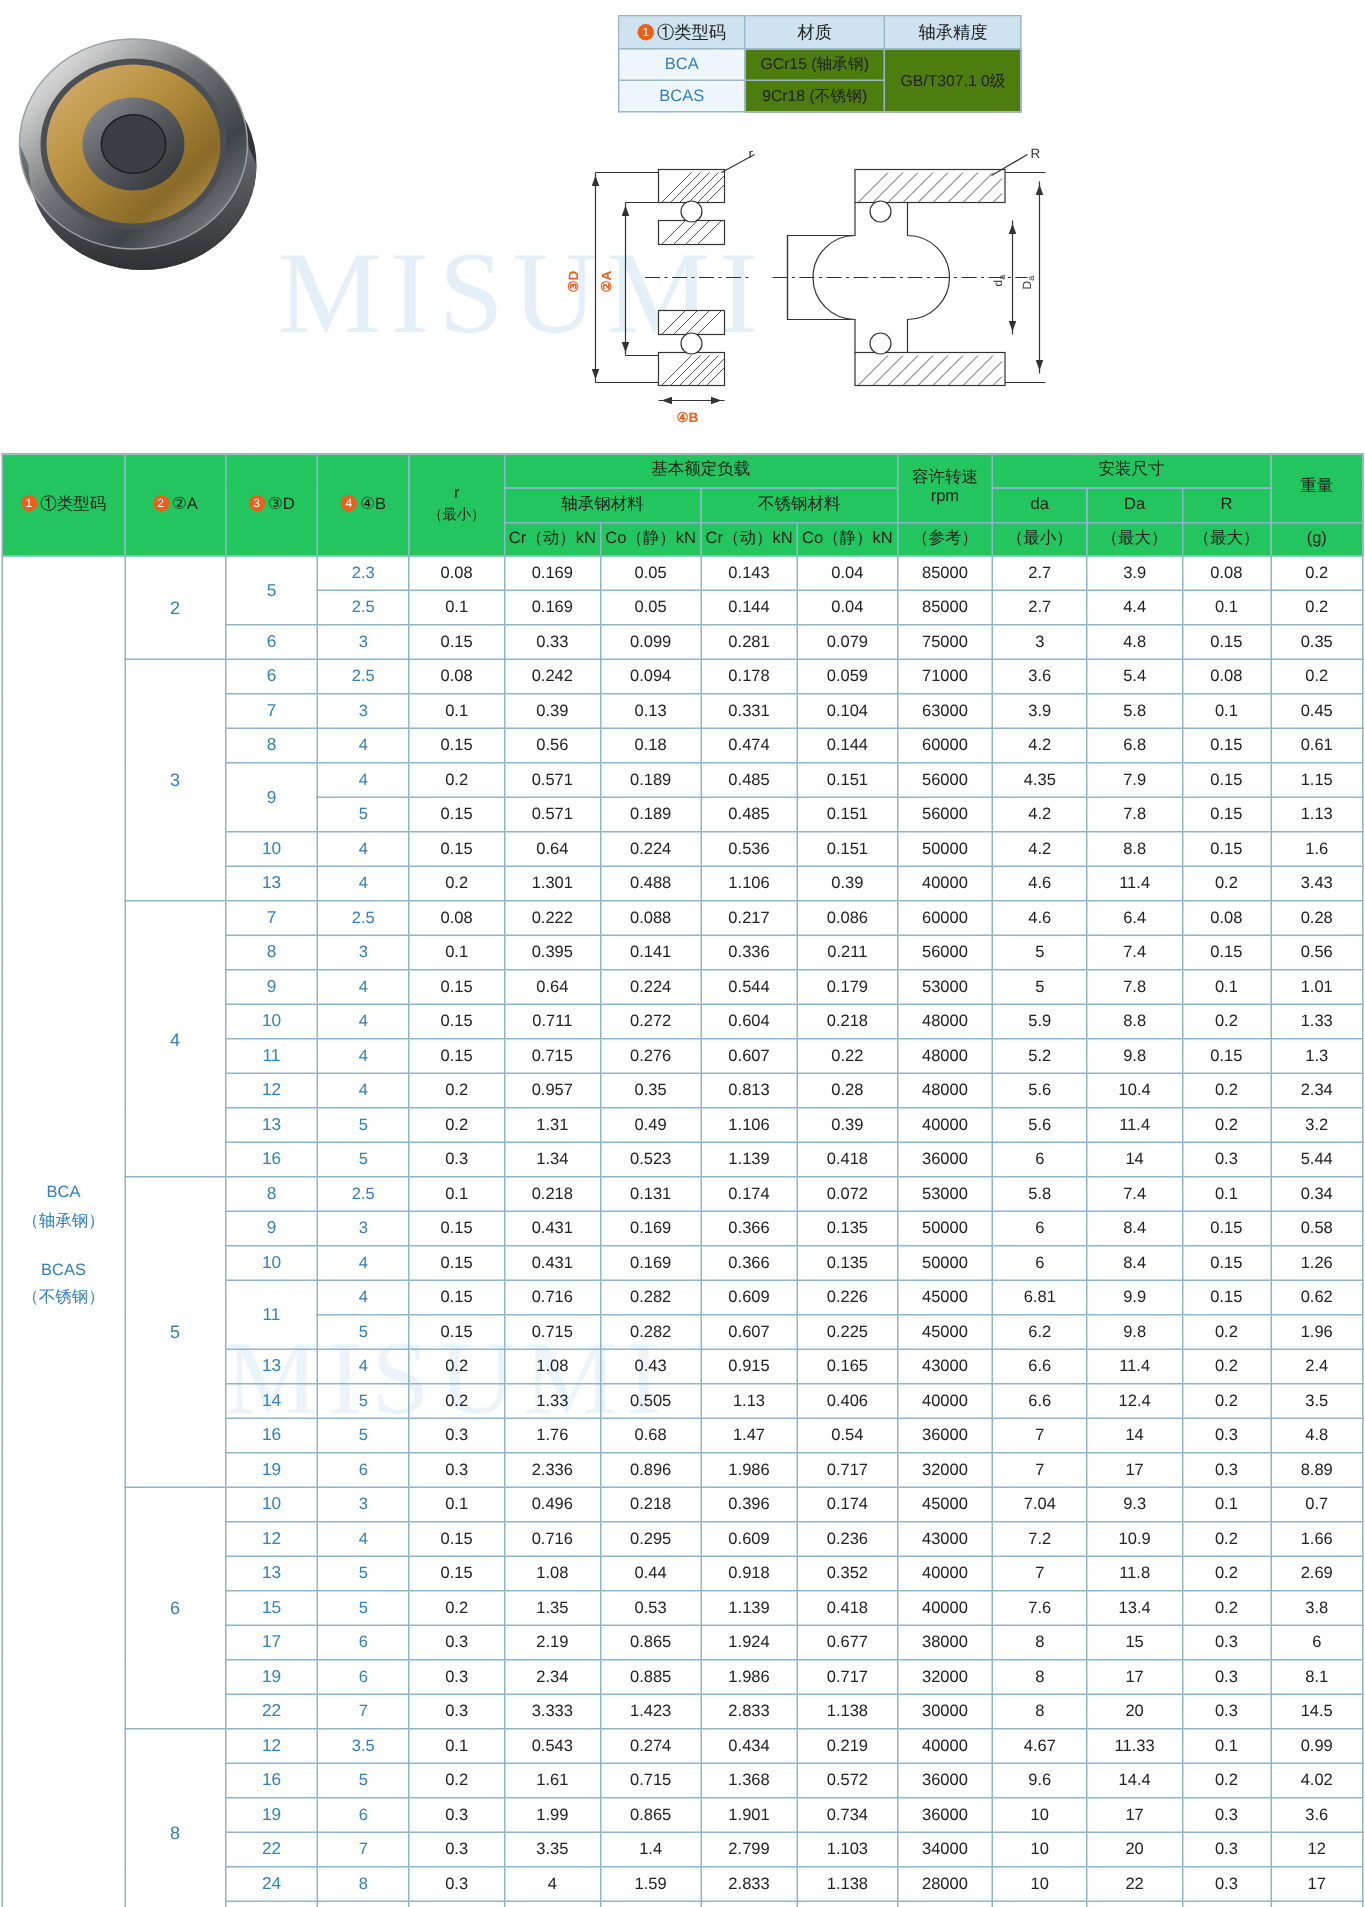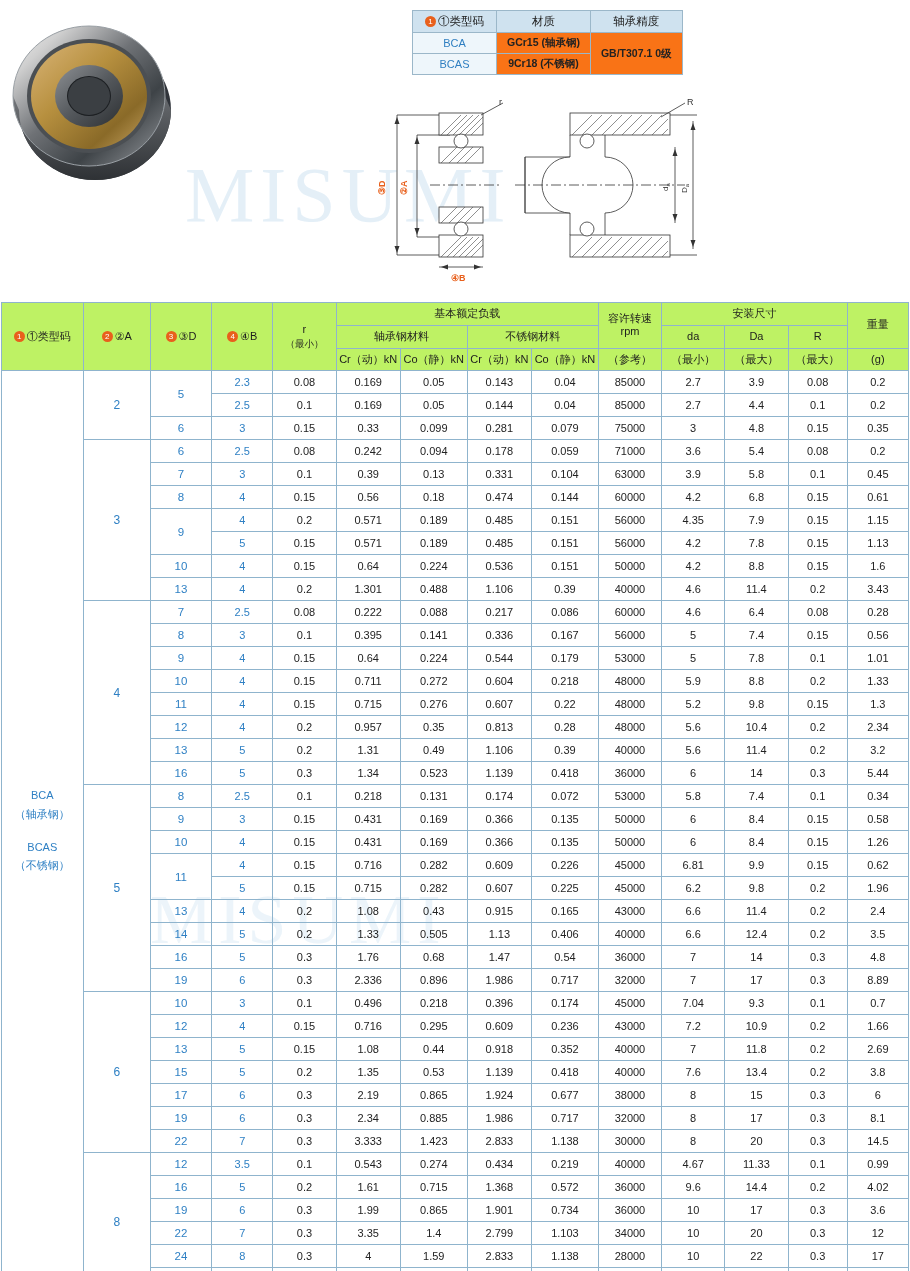--- a/index.html
+++ b/index.html
@@ -49,21 +49,21 @@
     background: #cfe2ef;
     font-weight: normal;
     color: #222;
     font-size: 11.5px;
   }
   table.mat td.code {
     color: #2f7fc1;
     background: #eef6fb;
     width: 84px;
   }
-  table.mat td.val { background:#f97316; font-size: 10.5px; font-weight: bold; }
+  table.mat td.val { background:#4d7c0f; font-size: 10.5px; }
   .badge {
     display: inline-block;
     width: 11px; height: 11px;
     line-height: 11px;
     border-radius: 50%;
     background: #e8601c;
     color: #fff;
     font-size: 8px;
     text-align: center;
     vertical-align: 1px;
@@ -112,21 +112,21 @@
     background: transparent;
   }
   table.spec th, table.spec td {
     border: 1px solid #8fb4cd;
     text-align: center;
     padding: 2px 1px;
     font-weight: normal;
     white-space: nowrap;
   }
   table.spec thead th {
-    background: #bef264;
+    background: #22c55e;
     font-size: 11px;
     color: #1d1d1d;
     line-height: 1.25;
     padding: 4px 2px;
   }
   table.spec tbody td { height: 23px; background: rgba(255,255,255,0.0); }
   .bluetxt { color: #2f80c4; }
   .leftcol {
     color: #2f80c4;
     font-size: 11px;
@@ -523,21 +523,21 @@
           <td>0.08</td>
           <td>0.28</td>
         </tr>
         <tr>
           <td rowspan="1" class="bluetxt sub">8</td>
           <td class="bluetxt">3</td>
           <td>0.1</td>
           <td>0.395</td>
           <td>0.141</td>
           <td>0.336</td>
-          <td>0.167</td>
+          <td>0.211</td>
           <td>56000</td>
           <td>5</td>
           <td>7.4</td>
           <td>0.15</td>
           <td>0.56</td>
         </tr>
         <tr>
           <td rowspan="1" class="bluetxt sub">9</td>
           <td class="bluetxt">4</td>
           <td>0.15</td>

